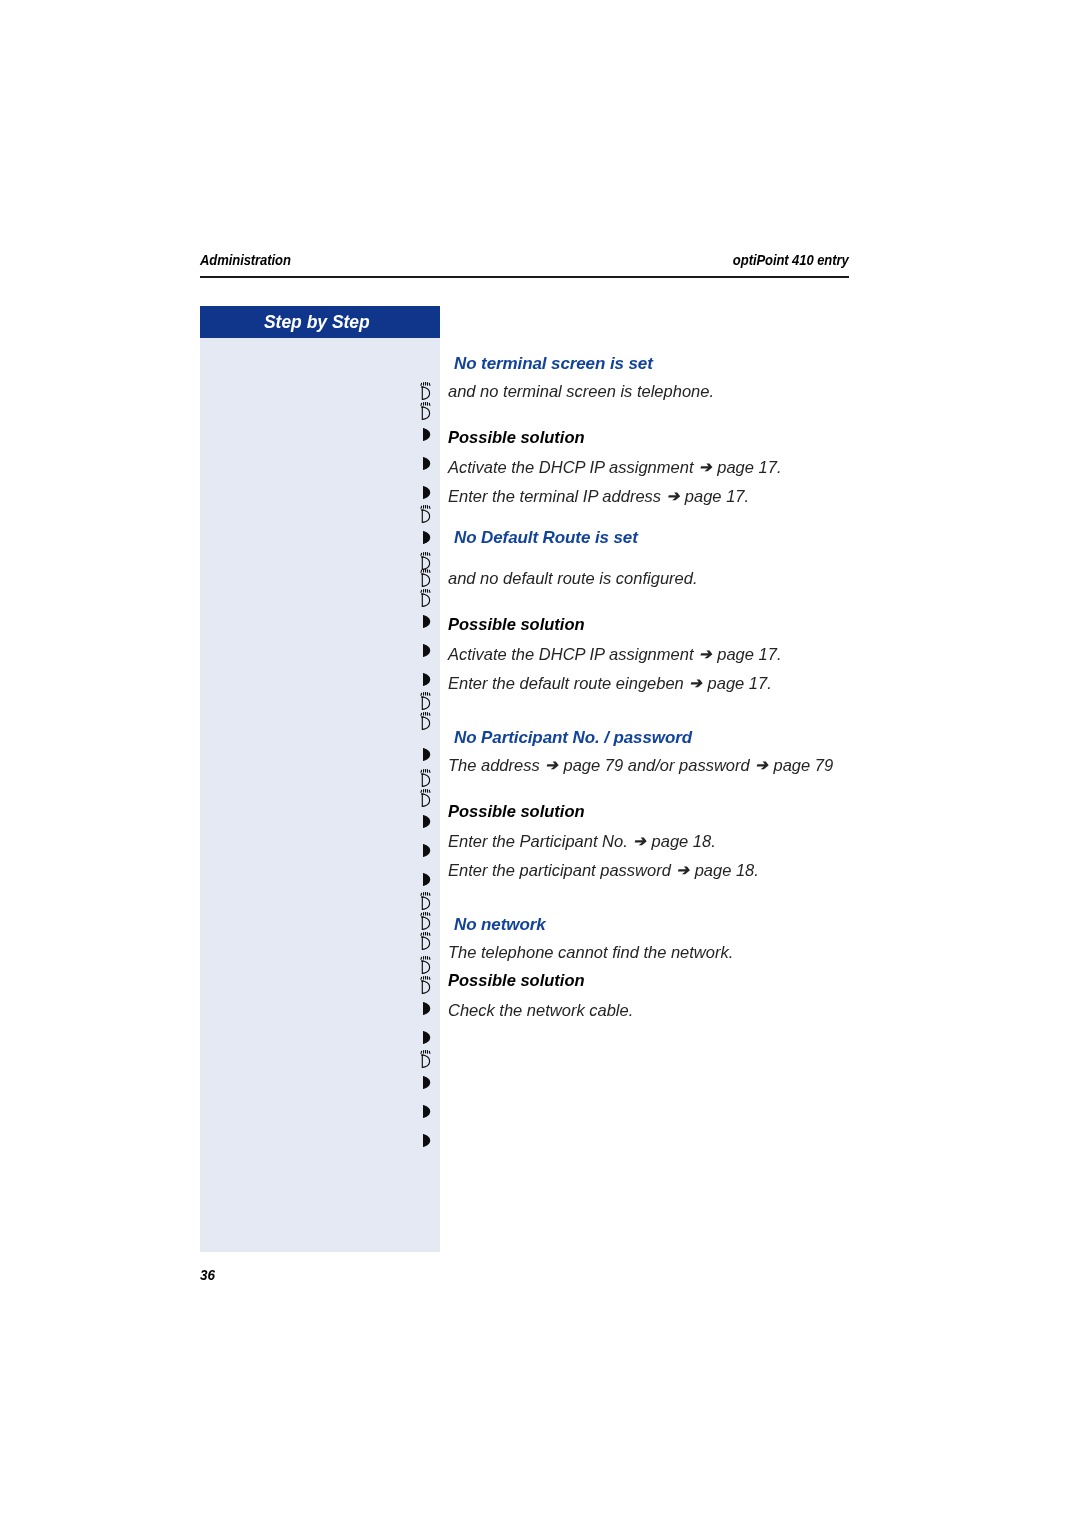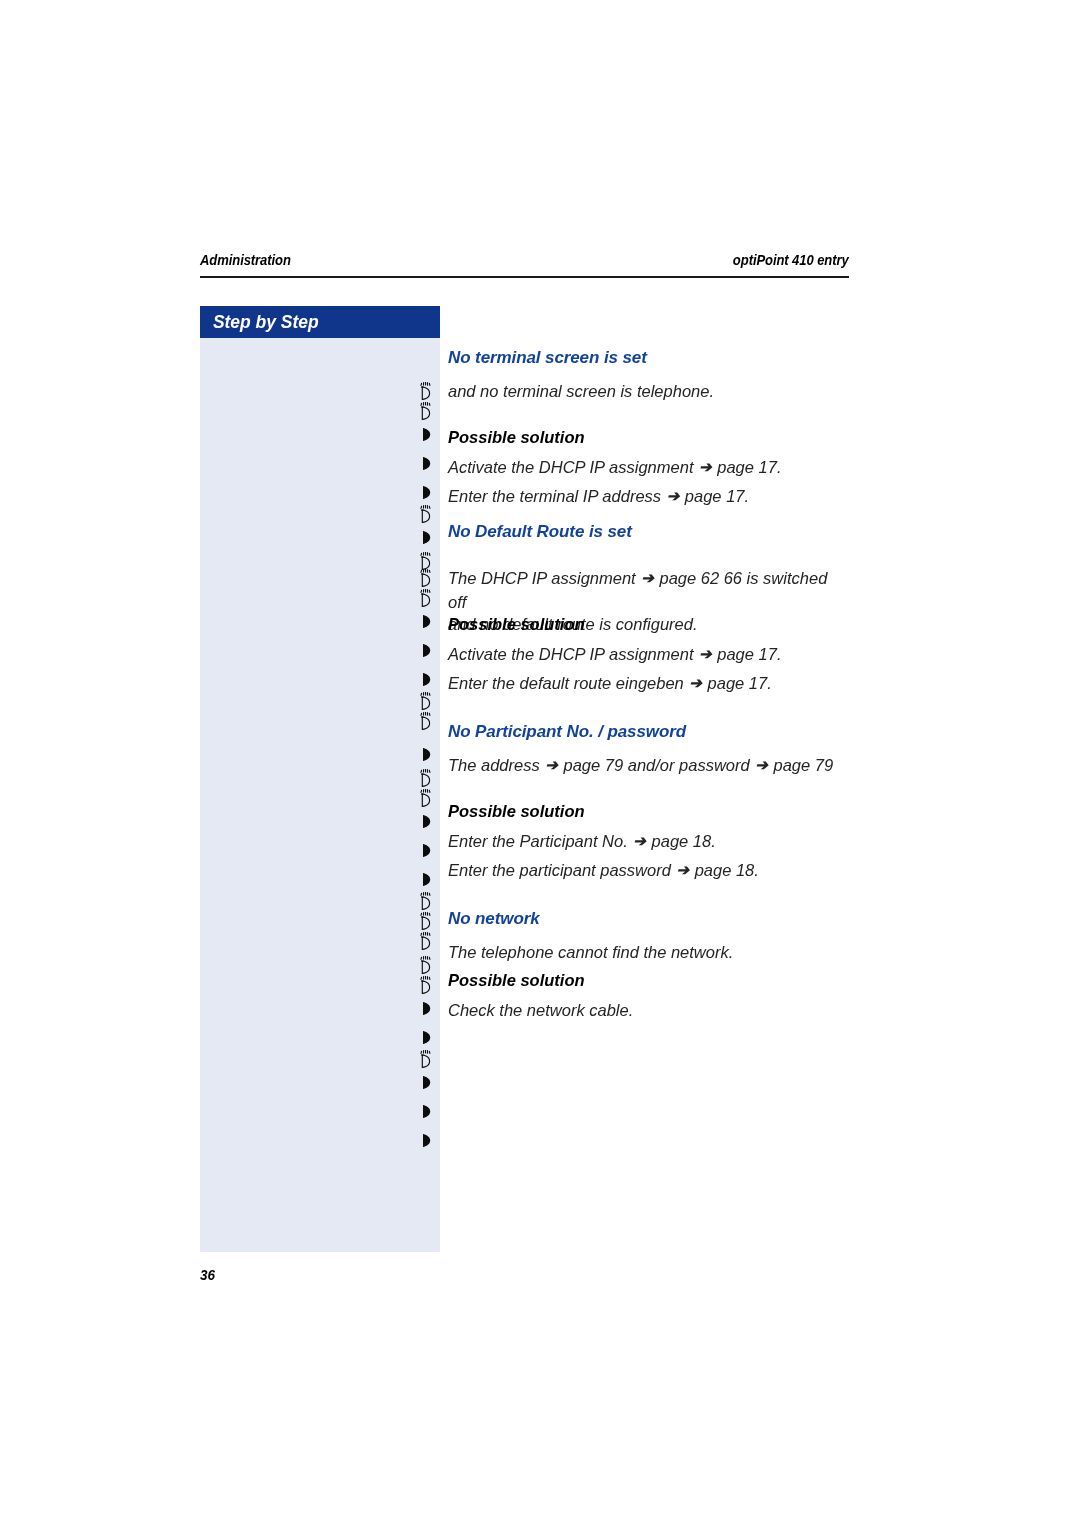--- a/index.html
+++ b/index.html
@@ -62,20 +62,21 @@
     left: 200px;
     top: 306px;
     width: 240px;
     height: 946px;
   }
   .sbs-header {
     width: 240px;
     height: 32px;
     background: #10368C;
     box-sizing: border-box;
+    text-align: center;
   }
   .sbs-header-label {
     font-family: "Liberation Sans Narrow", "Liberation Sans", sans-serif;
     font-weight: bold;
     font-size: 19px;
     color: #ffffff;
     line-height: 32px;
     padding-left: 14px;
     display: block;
     transform: scaleX(0.92);
@@ -112,21 +113,21 @@
     position: absolute;
     left: 448px;
     top: 306px;
     width: 401px;
   }
   .sec-title {
     color: #12439B;
     font-weight: bold;
     font-size: 17px;
     letter-spacing: -0.1px;
-    margin: 0;
+    margin: 6px;
     line-height: 20px;
     white-space: nowrap;
   }
   .sub-title {
     color: #000000;
     font-weight: bold;
     font-size: 16.5px;
     margin: 0;
     line-height: 20px;
   }
@@ -421,21 +422,20 @@
       <p class="para"><span>Activate the DHCP IP assignment</span> <span class="arrow">➔</span> <span>page 17.</span></p>
     </div>
     <div class="blk" style="top:179px">
       <p class="para"><span>Enter the terminal IP address</span> <span class="arrow">➔</span> <span>page 17.</span></p>
     </div>
 
     <div class="blk" style="top:216px">
       <p class="sec-title">No Default Route is set</p>
     </div>
     <div class="blk" style="top:261px">
-      <p class="para"><span>The DHCP IP assignment</span> <span class="arrow">➔</span> <span>page 62 66 is switched off</span></p>
       <p class="para">and no default route is configured.</p>
     </div>
     <div class="blk" style="top:308px">
       <p class="sub-title">Possible solution</p>
     </div>
     <div class="blk" style="top:337px">
       <p class="para"><span>Activate the DHCP IP assignment</span> <span class="arrow">➔</span> <span>page 17.</span></p>
     </div>
     <div class="blk" style="top:366px">
       <p class="para"><span>Enter the default route eingeben</span> <span class="arrow">➔</span> <span>page 17.</span></p>

